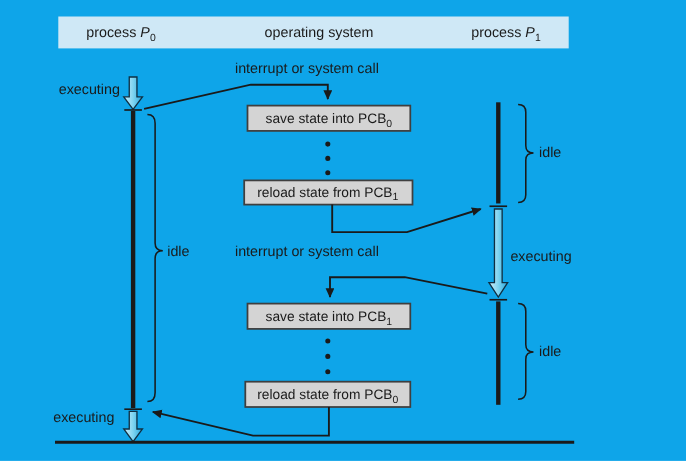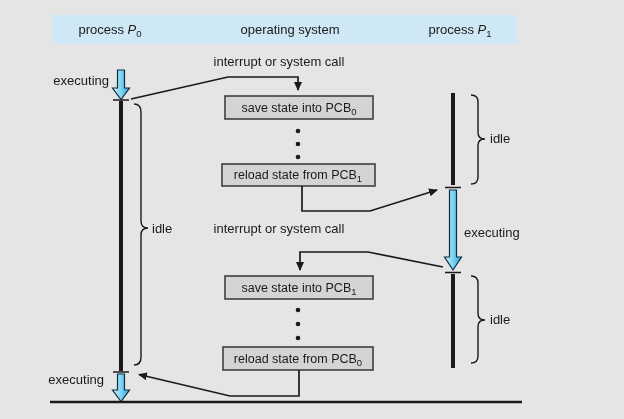--- a/index.html
+++ b/index.html
@@ -1,16 +1,16 @@
 <!DOCTYPE html>
 <html style="--header-bg: #cfe8f6; --box-bg: #d4d4d4; --box-border: #3f3f3f; --line: #1a1a1a; --arrow-fill-light: #cdeefb; --arrow-fill-mid: #7fd4f0; --arrow-fill-dark: #25a8e0; --arrow-outline: #0f2f42;"><head>
 <meta charset="utf-8">
 <style>
   html,body{margin:0;padding:0;background:#ffffff;}
-  .stage{position:relative;width:624px;height:419px;background:#e5e5e5;overflow:hidden;
+  .stage{position:relative;width:624px;height:419px;background:#0ea5e9;overflow:hidden;
          font-family:"Liberation Sans",sans-serif;}
   svg text{font-family:"Liberation Sans",sans-serif;fill:#1a1a1a;font-size:13px;}
   .hdr-bg{fill:var(--header-bg,#cfe8f6);}
   .hdr-text{font-size:13px;}
   .var-italic{font-style:italic;}
   .sub{font-size:9.5px;}
   .label{font-size:13px;}
   .box{fill:var(--box-bg,#d4d4d4);stroke:var(--box-border,#3f3f3f);stroke-width:1.6;}
   .box-text{font-size:12.5px;}
   .tl{stroke:var(--line,#1a1a1a);stroke-width:4;}

